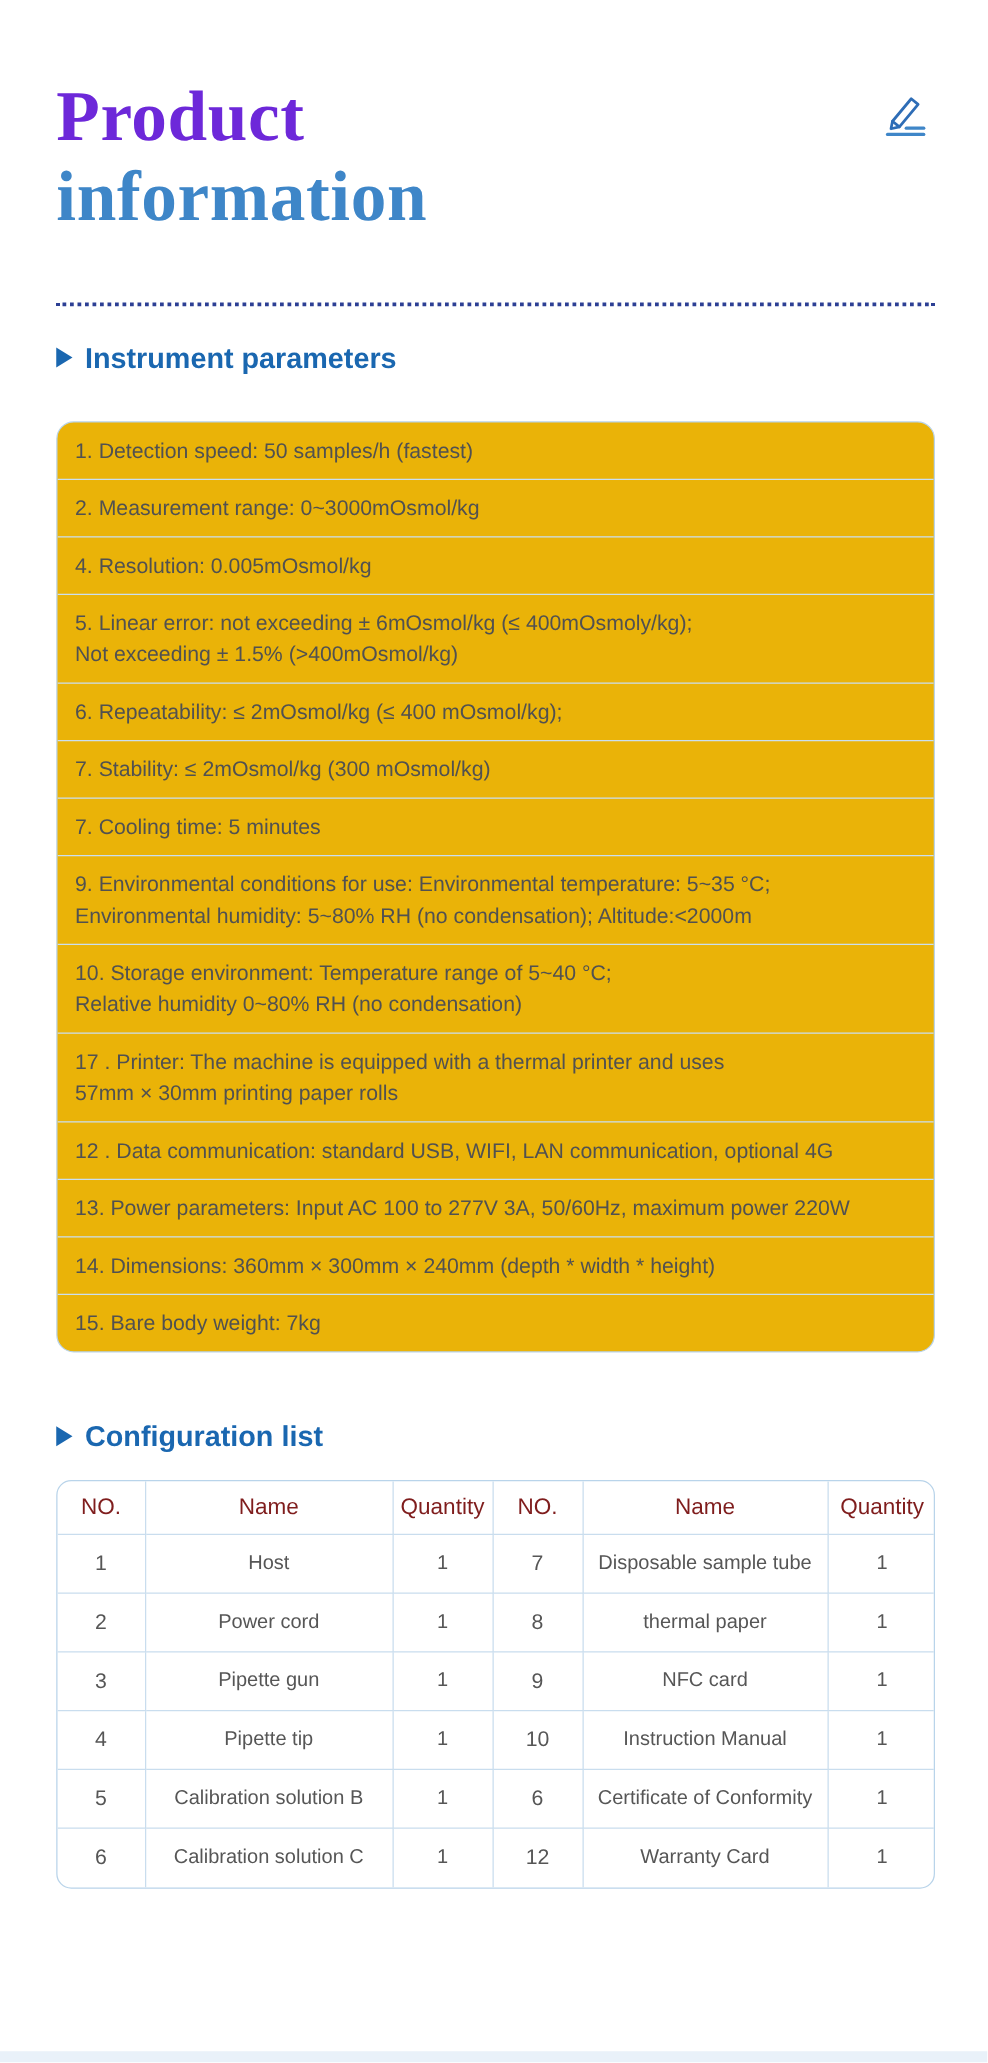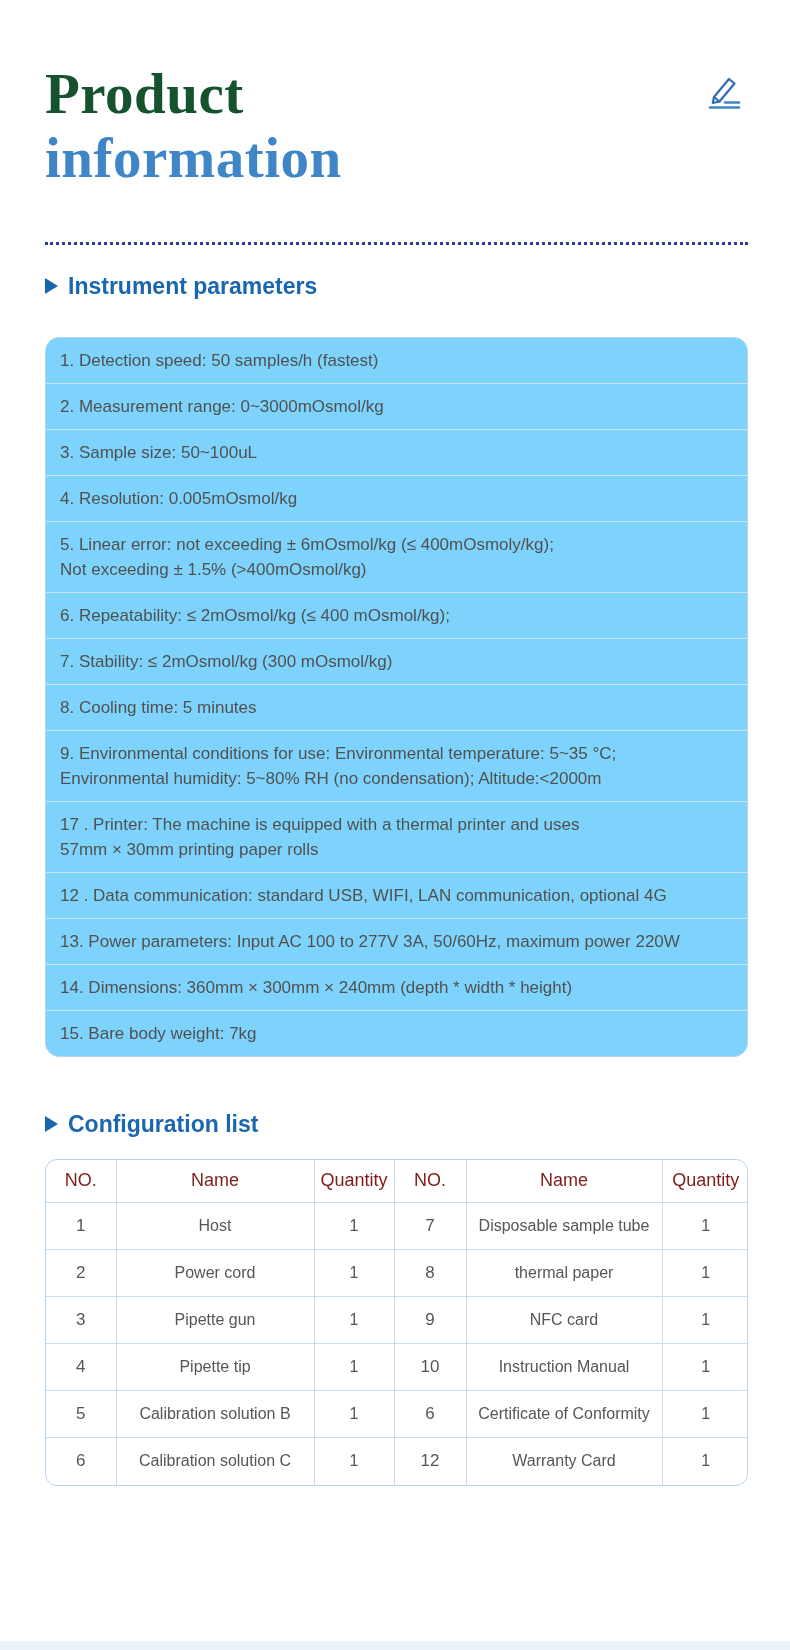--- a/index.html
+++ b/index.html
@@ -16,21 +16,21 @@
   
   .title-wrap { position: relative; }
   h1.page-title {
     margin: 0;
     font-family: "Liberation Serif", "DejaVu Serif", serif;
     font-weight: bold;
     font-size: 57px;
     line-height: 1.12;
     letter-spacing: 0.5px;
   }
-  h1.page-title .t1 { display: block; color: #14532d; }
+  h1.page-title .t1 { display: block; color: #6d28d9; }
   h1.page-title .t2 { display: block; color: #3e86c8; }
   .pencil { position: absolute; top: 10px; right: 3px; }
 
   
   .dotted-divider {
     margin-top: 52px;
     height: 0;
     border-top: 3px dotted #2c3f94;
   }
 
@@ -53,21 +53,21 @@
     display: inline-block;
   }
   h2.config-heading { margin-top: 52px; text-align: center; }
 
   
   .param-box {
     margin-top: 36px;
     border: 1px solid #b9d4ea;
     border-radius: 14px;
     overflow: hidden;
-    background: #7dd3fc;
+    background: #eab308;
   }
   .param-row {
     padding: 10px 14px;
     border-bottom: 1px solid #cadff0;
     font-size: 17px;
     color: #515151;
     line-height: 25px;
   }
   .param-row:last-child { border-bottom: none; }
   .param-line:empty { display: none; }
@@ -150,45 +150,45 @@
   <div class="param-box">
     <div class="param-row">
       <div class="param-line">1. Detection speed: 50 samples/h (fastest)</div>
 
     </div>
     <div class="param-row">
       <div class="param-line">2. Measurement range: 0~3000mOsmol/kg</div>
 
     </div>
     <div class="param-row">
-      <div class="param-line">3. Sample size: 50~100uL</div>
-
-    </div>
-    <div class="param-row">
       <div class="param-line">4. Resolution: 0.005mOsmol/kg</div>
 
     </div>
     <div class="param-row">
       <div class="param-line">5. Linear error: not exceeding ± 6mOsmol/kg (≤ 400mOsmoly/kg);</div>
       <div class="param-line">Not exceeding ± 1.5% (&gt;400mOsmol/kg)</div>
     </div>
     <div class="param-row">
       <div class="param-line">6. Repeatability: ≤ 2mOsmol/kg (≤ 400 mOsmol/kg);</div>
     </div>
     <div class="param-row">
       <div class="param-line">7. Stability: ≤ 2mOsmol/kg (300 mOsmol/kg)</div>
 
     </div>
     <div class="param-row">
-      <div class="param-line">8. Cooling time: 5 minutes</div>
+      <div class="param-line">7. Cooling time: 5 minutes</div>
 
     </div>
     <div class="param-row">
       <div class="param-line">9. Environmental conditions for use: Environmental temperature: 5~35 °C;</div>
       <div class="param-line">Environmental humidity: 5~80% RH (no condensation); Altitude:&lt;2000m</div>
+    </div>
+    <div class="param-row">
+      <div class="param-line">10. Storage environment: Temperature range of 5~40 °C;</div>
+      <div class="param-line">Relative humidity 0~80% RH (no condensation)</div>
     </div>
     <div class="param-row">
       <div class="param-line">17 . Printer: The machine is equipped with a thermal printer and uses</div>
       <div class="param-line">57mm × 30mm printing paper rolls</div>
     </div>
     <div class="param-row">
       <div class="param-line">12 . Data communication: standard USB, WIFI, LAN communication, optional 4G</div>
 
     </div>
     <div class="param-row">

